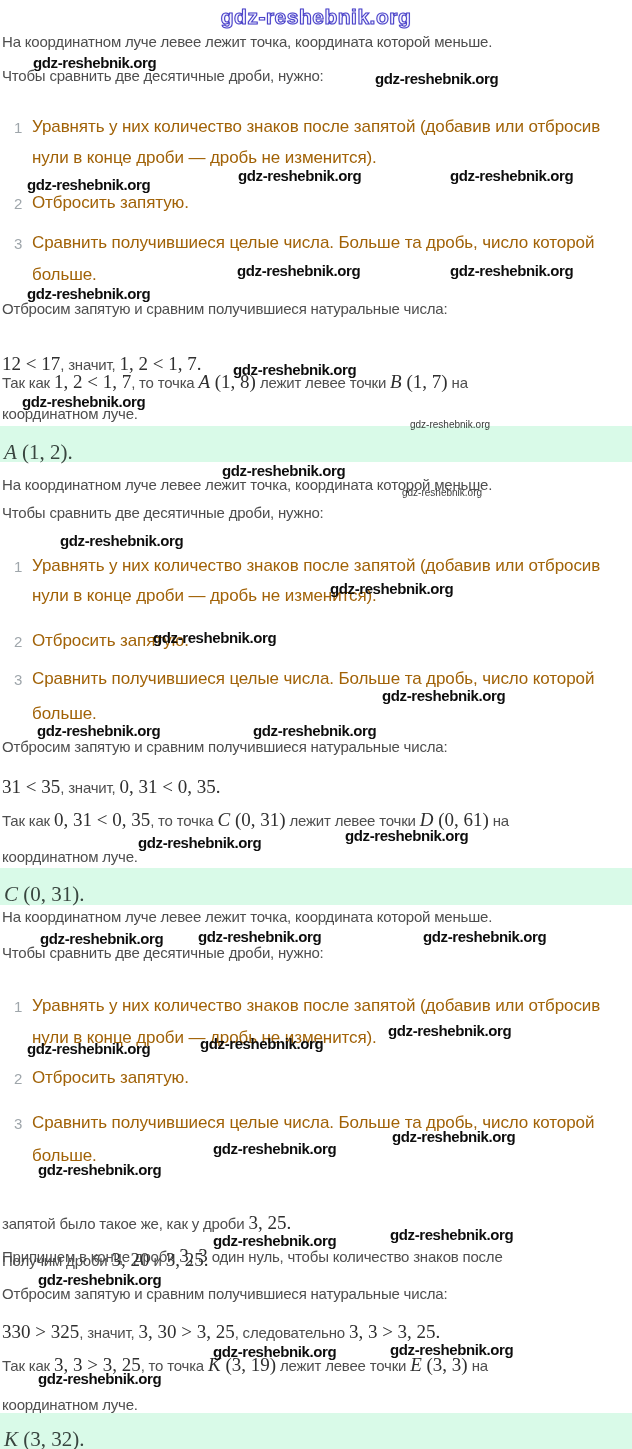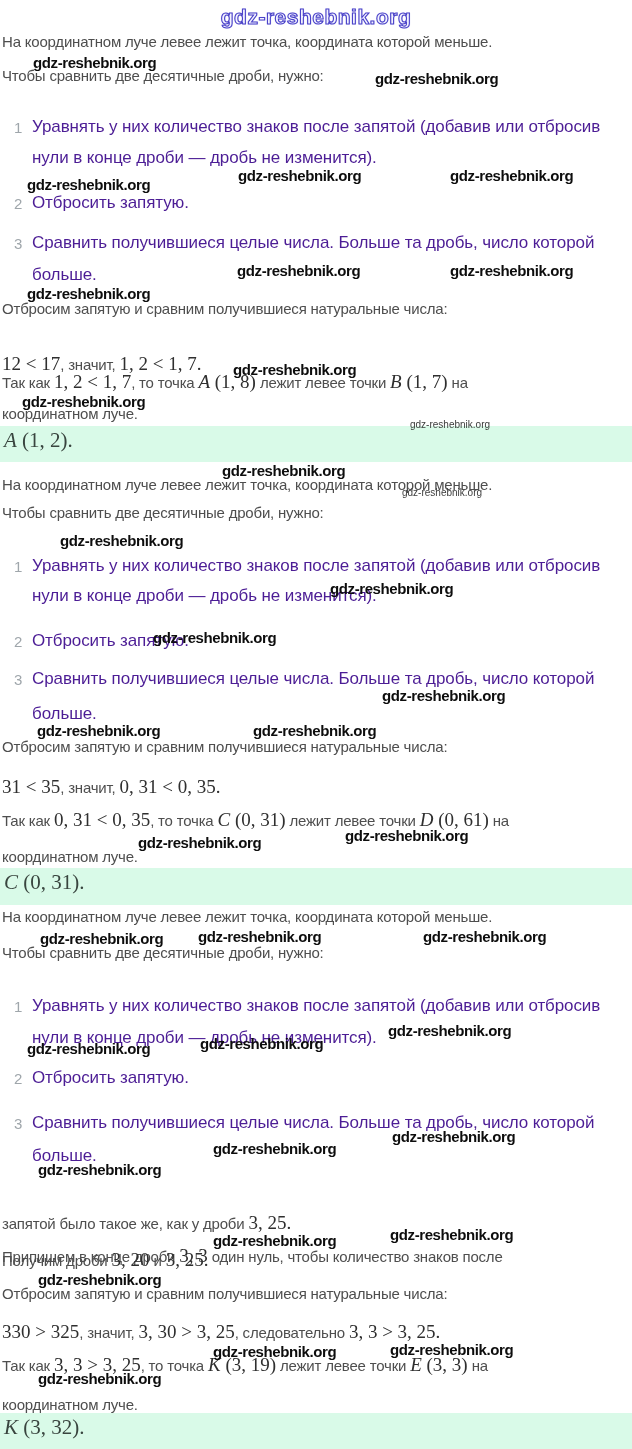--- a/index.html
+++ b/index.html
@@ -16,27 +16,27 @@
   .line{
     position:absolute;left:2px;white-space:nowrap;
     font-size:15px;color:#4e4e4e;letter-spacing:-0.2px;line-height:1.25;
   }
   .step-num{
     position:absolute;left:14px;white-space:nowrap;
     font-size:15px;color:#9fa6ab;line-height:1.3;
   }
   .step-line{
     position:absolute;left:32px;white-space:nowrap;
-    font-size:17px;color:#4c1d95;letter-spacing:-0.1px;line-height:1.25;
+    font-size:17px;color:#a16207;letter-spacing:-0.1px;line-height:1.25;
   }
   .seg-s{}
   .seg-m{font-family:"Liberation Serif",serif;font-size:19px;color:#2f2f2f;letter-spacing:0;}
   .seg-i{font-family:"Liberation Serif",serif;font-size:19px;font-style:italic;color:#2f2f2f;letter-spacing:0;}
   .answer-box{position:absolute;left:0;width:632px;background:#d9fae8;}
-  .answer-text{position:absolute;left:4px;top:2px;white-space:nowrap;}
+  .answer-text{position:absolute;left:4px;top:14px;white-space:nowrap;}
   .answer-box .seg-m,.answer-box .seg-i{font-size:21px;color:#39453f;}
   .wm{position:absolute;white-space:nowrap;z-index:5;}
   .wm-l{font-weight:bold;font-size:15px;letter-spacing:-0.4px;color:#0d0d0d;}
   .wm-s{font-size:10px;color:#3c3c3c;letter-spacing:0;}
   section{display:contents;}
 </style>
 </head>
 <body>
 
 <div class="page">

